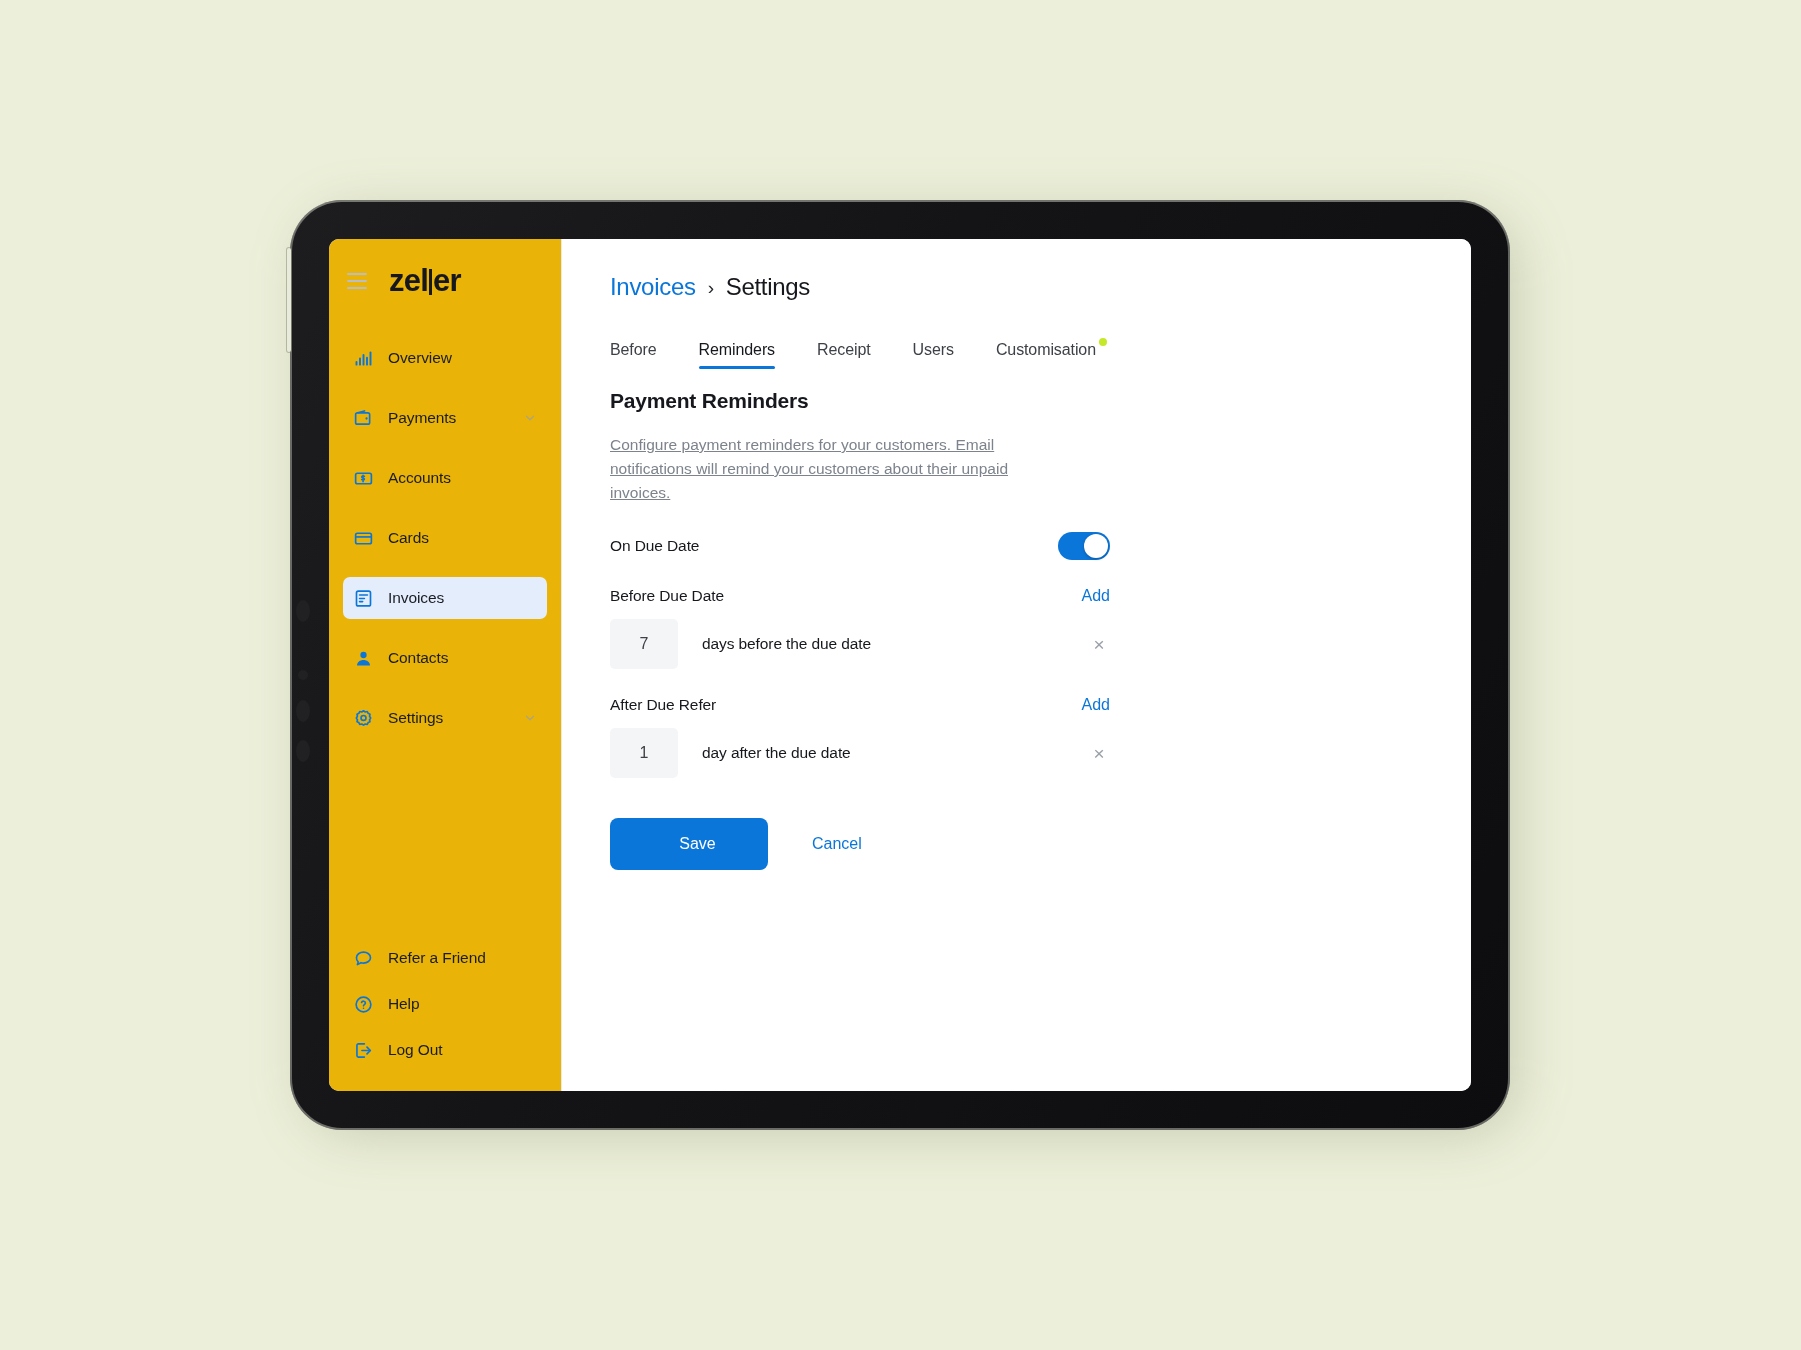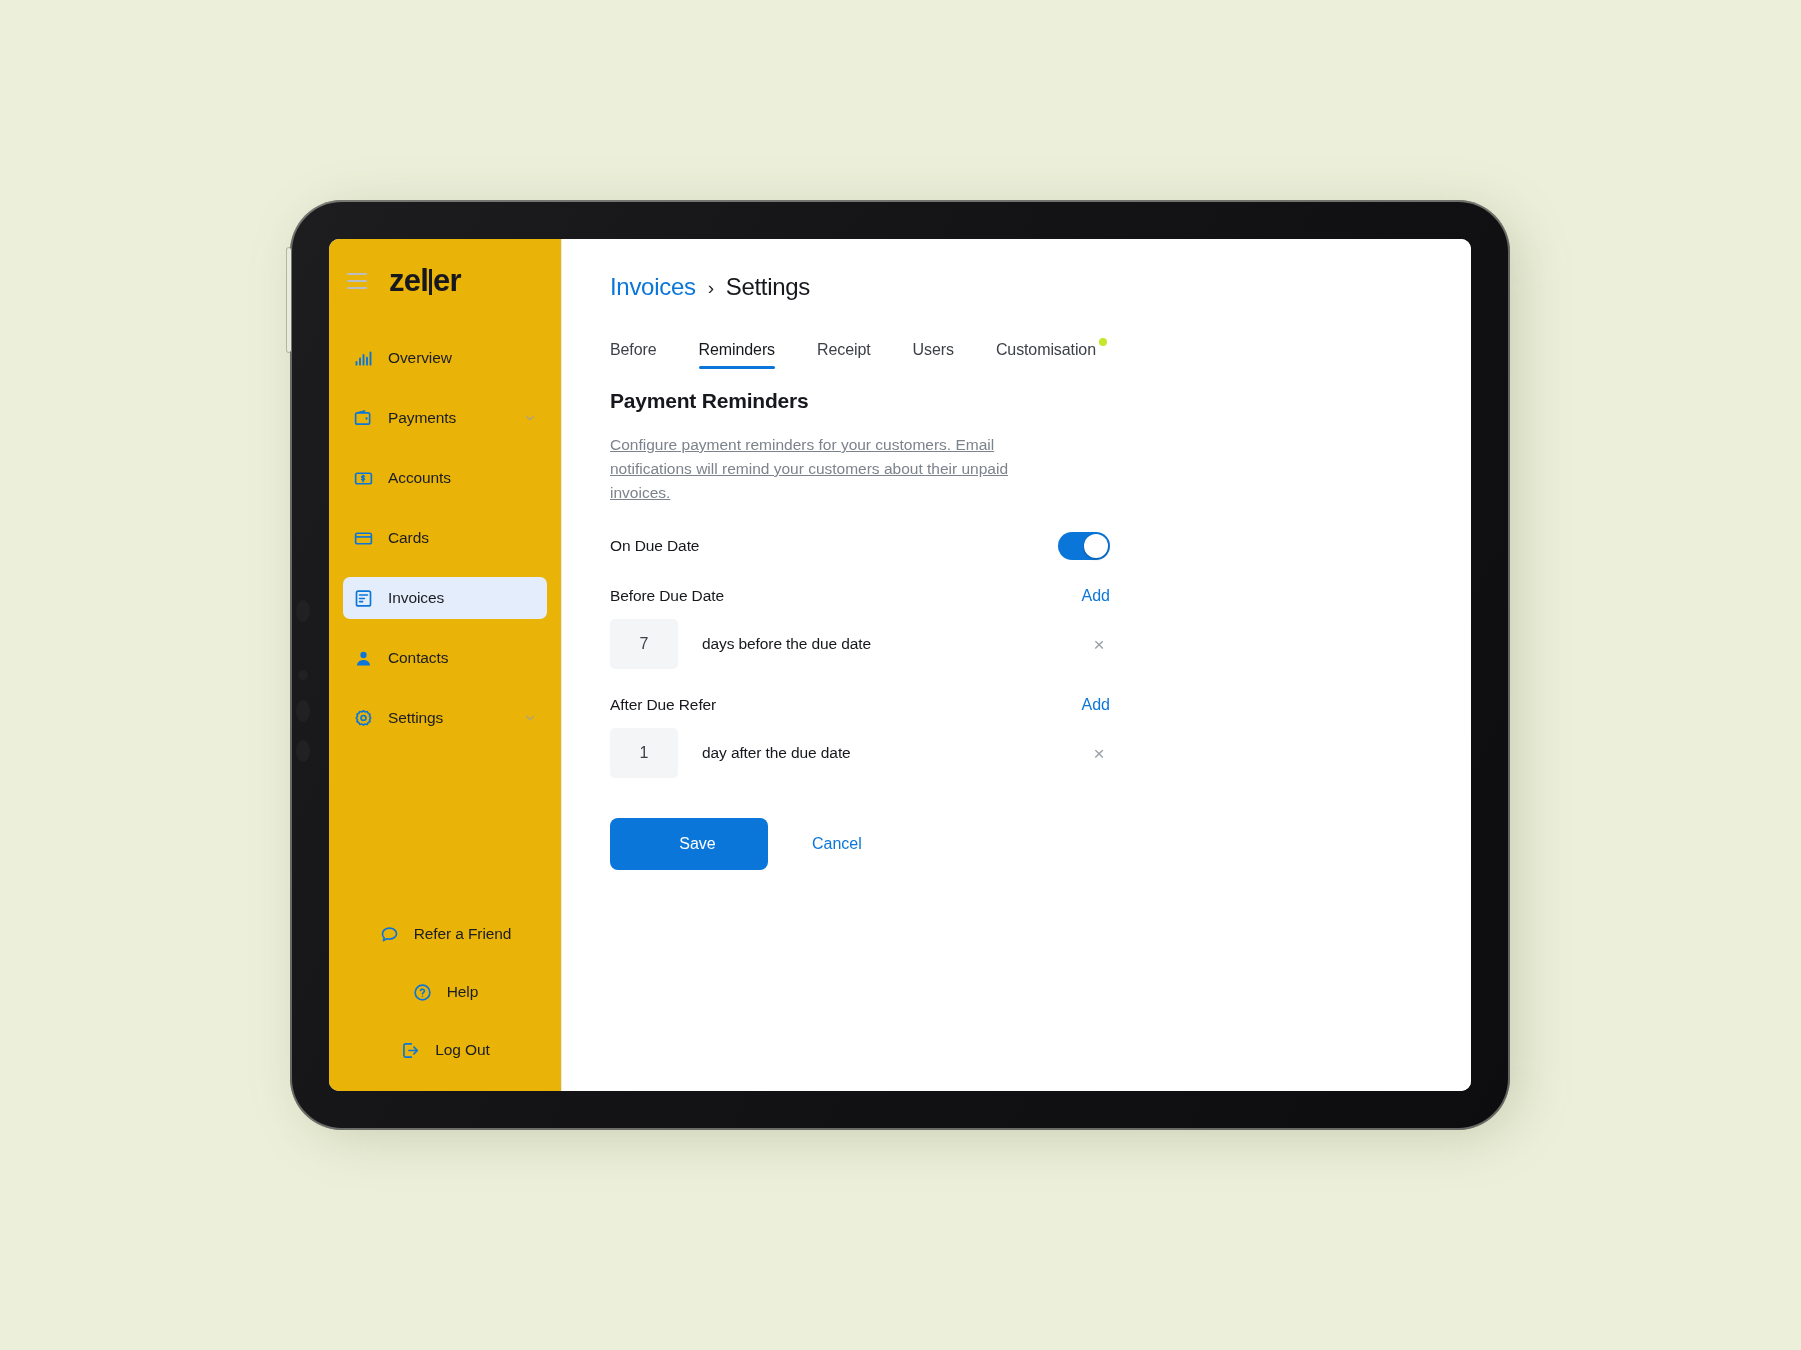--- a/index.html
+++ b/index.html
@@ -134,21 +134,21 @@
     font-size: 15.5px;
     color: #1a1d23;
     letter-spacing: -0.1px;
     white-space: nowrap;
   }
   .nav-icon { width:21px; height:21px; flex:0 0 21px; display:flex; align-items:center; justify-content:center; }
   .chev { margin-left:auto; width:14px; height:14px; opacity:.75; }
 
   .sidebar-spacer { flex: 1 1 auto; }
 
-  .nav-bottom { display:flex; flex-direction:column; gap:16px; padding: 0 14px; align-items: center; }
+  .nav-bottom { display:flex; flex-direction:column; gap:4px; padding: 0 14px; }
 
   
   .main {
     flex: 1 1 auto;
     height: 100%;
     background: #fff;
     padding: 34px 0 0 48px;
     overflow: hidden;
   }
 

